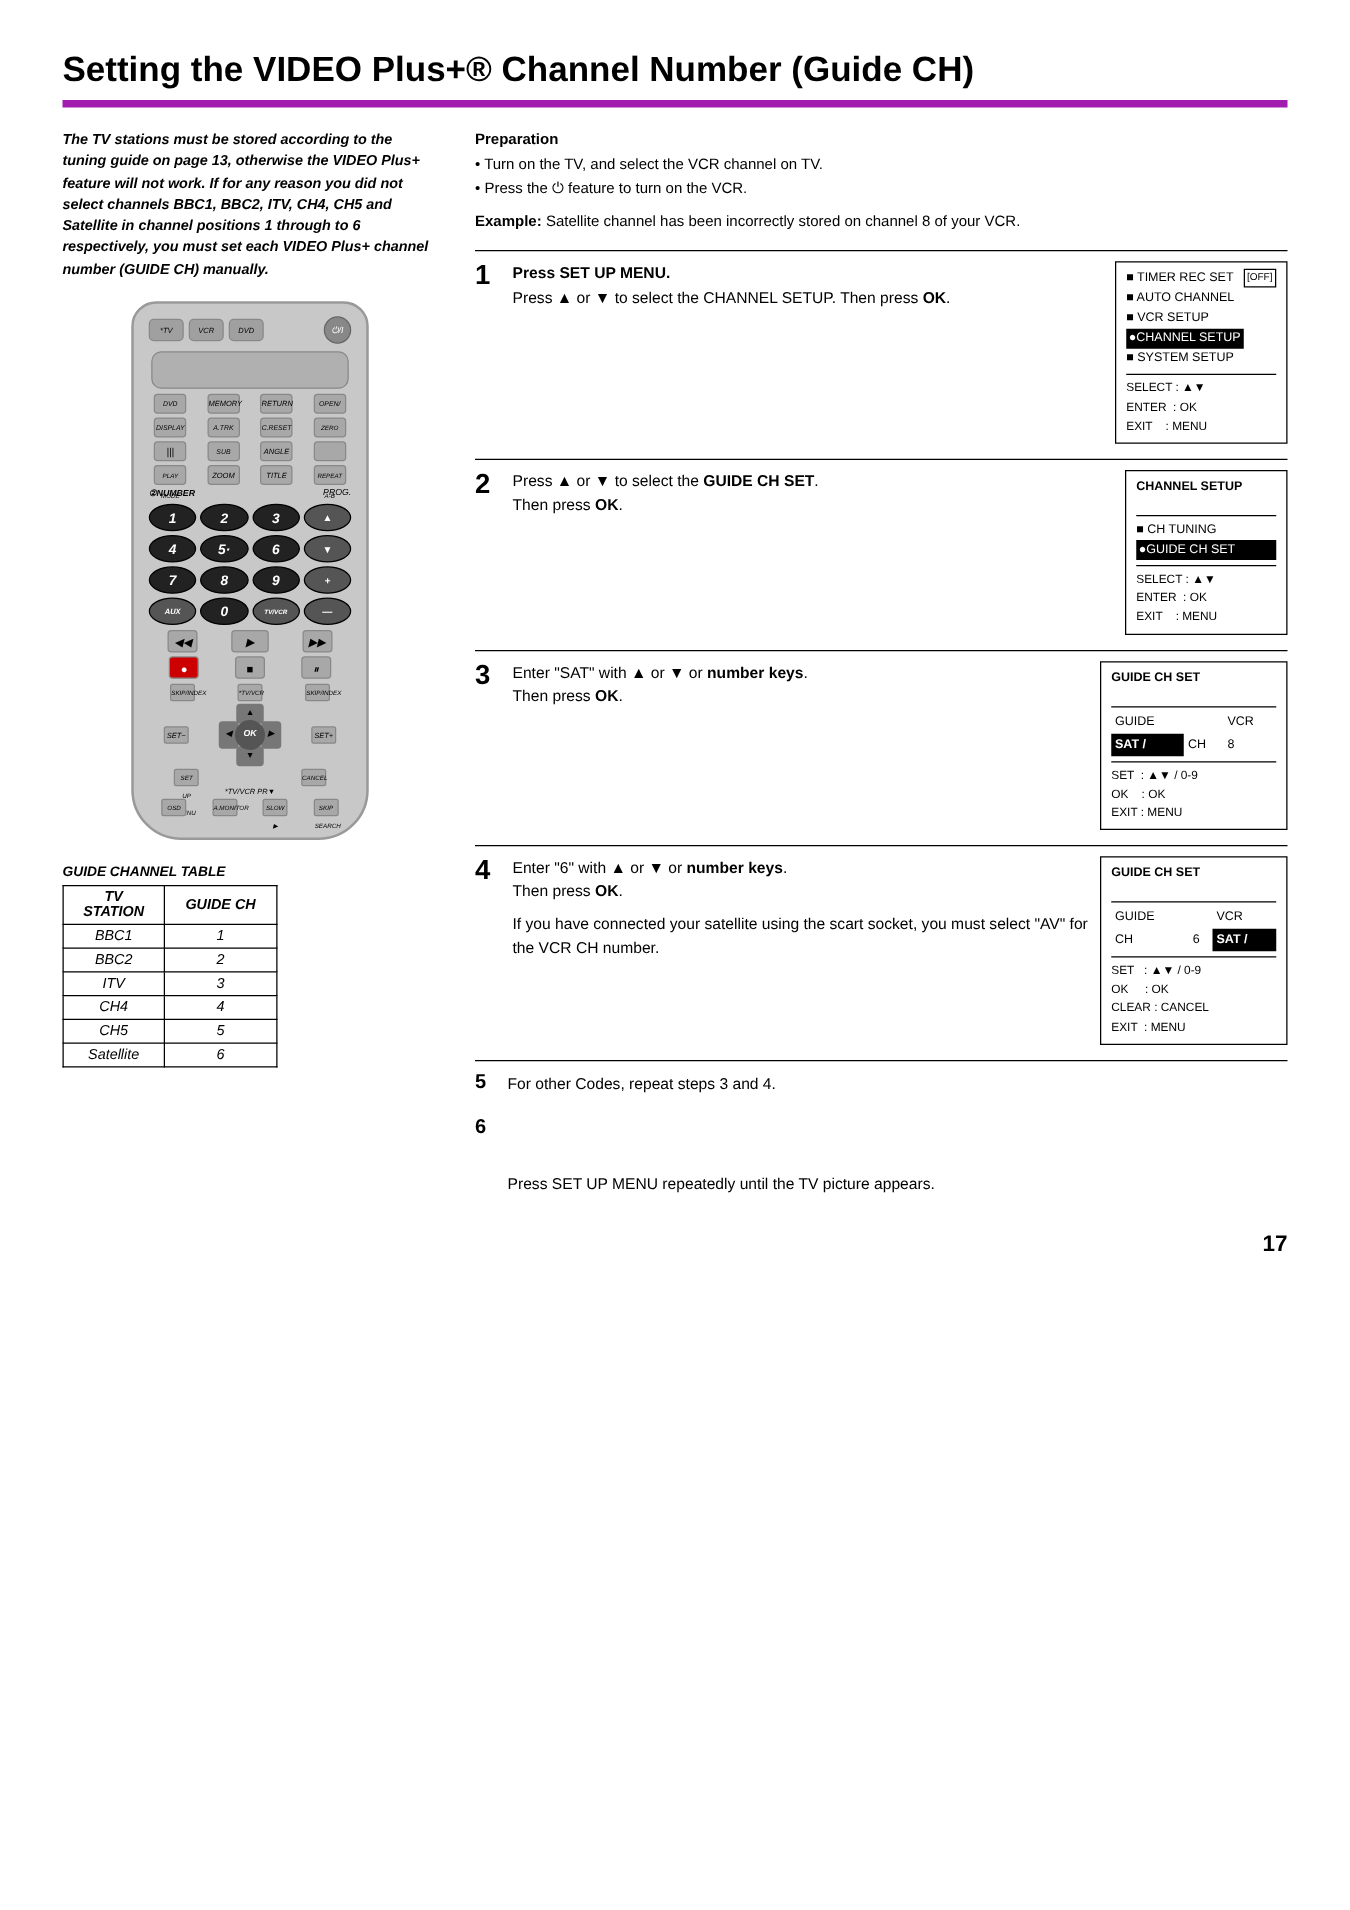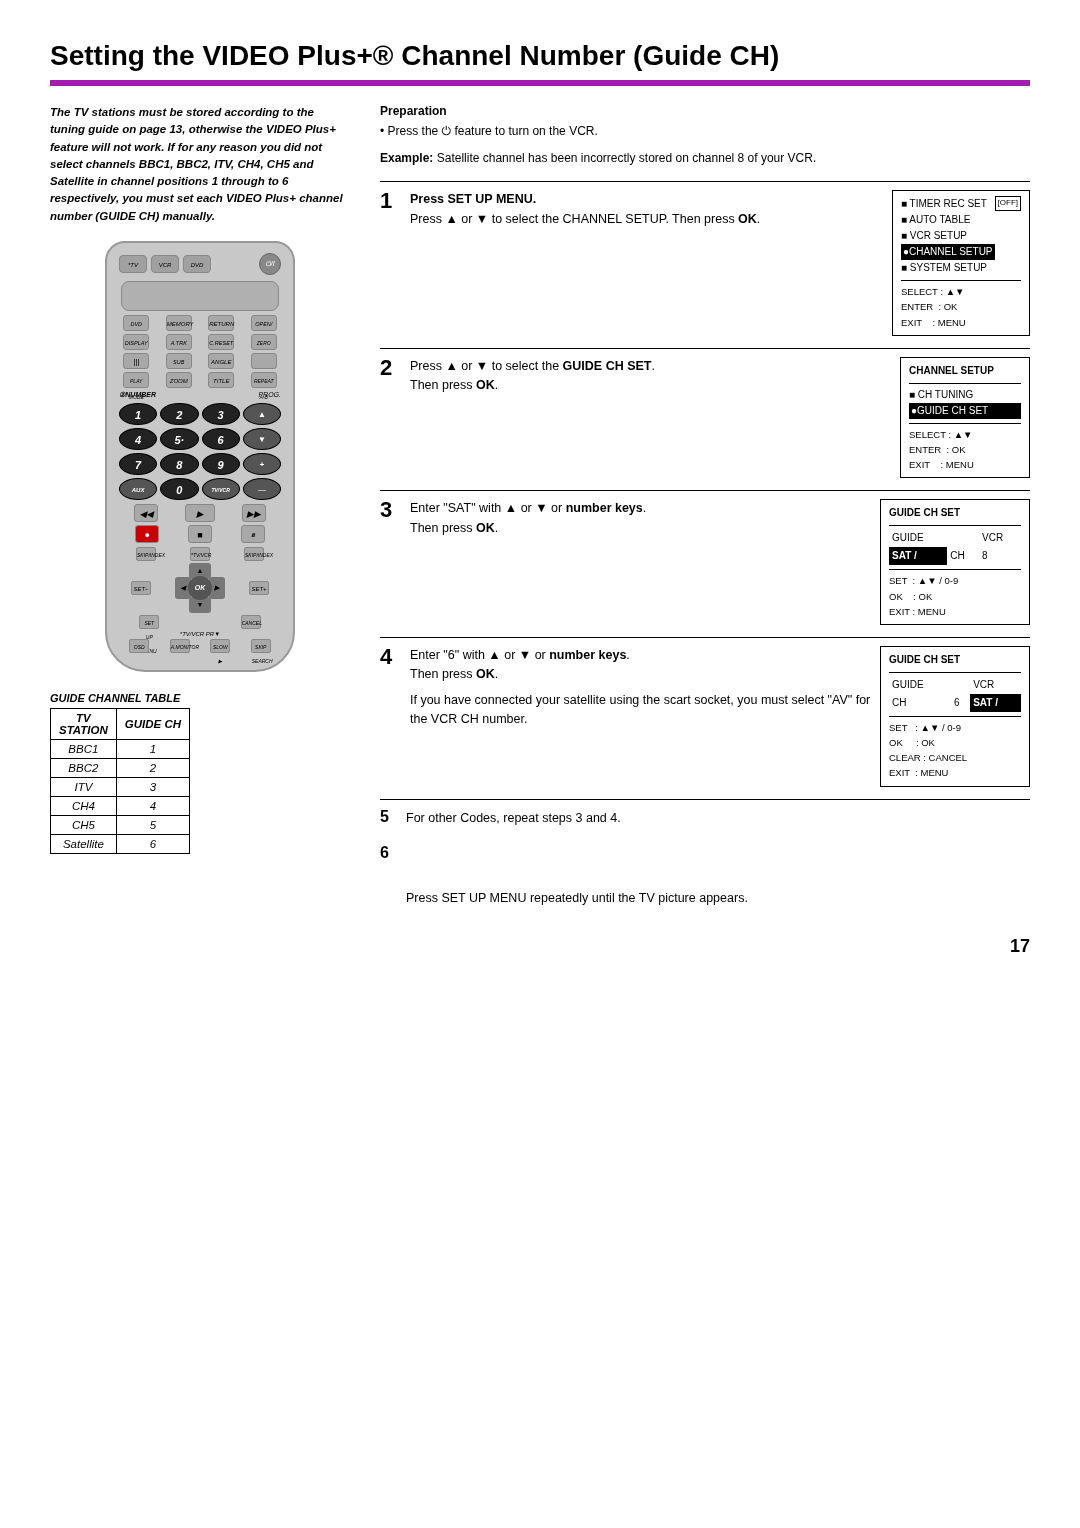--- a/index.html
+++ b/index.html
@@ -158,21 +158,21 @@
     .guide-table-section {
       margin-top: 10px;
     }
     .guide-table-title {
       font-size: 11px;
       font-weight: bold;
       margin-bottom: 4px;
     }
     .guide-table {
       border-collapse: collapse;
-      width: 140px;
+      width: 172px;
     }
     .guide-table th, .guide-table td {
       border: 1px solid #000;
       padding: 3px 8px;
       font-size: 11.5px;
       text-align: center;
     }
     .guide-table th {
       background: #fff;
       font-weight: bold;
@@ -227,21 +227,21 @@
       line-height: 1.6;
       min-width: 130px;
       background: #fff;
       flex-shrink: 0;
     }
     .screen-box-title {
       font-weight: bold;
       font-size: 10px;
       border-bottom: 1px solid #000;
       margin-bottom: 3px;
-      padding-bottom: 4px;
+      padding-bottom: 14px;
     }
     .screen-select {
       font-size: 9.5px;
       margin-top: 4px;
       border-top: 1px solid #000;
       padding-top: 3px;
     }
     hr.step-divider {
       border: none;
       border-top: 1px solid #000;
@@ -436,40 +436,41 @@
             </tr>
           </tbody>
       </table>
     </div>
   </div>
 
   <div class="right-col">
 
     <p class="preparation-title">Preparation</p>
     <div class="prep-text">
+      <div>• Turn on the TV, and select the VCR channel on TV.</div>
       <div>• Press the ⏻ feature to turn on the VCR.</div>
     </div>
 
     <p class="example-text"><span style="font-weight:bold;">Example:</span> <span>Satellite channel has been incorrectly stored on channel 8 of your VCR.</span></p>
 
     <hr class="step-divider">
 
     <div class="step">
       <div class="step-num">1</div>
       <div class="step-content">
         <div class="step-row">
           <div class="step-text-block">
             <p><span class="bold">Press <span>SET UP MENU</span>.</span></p>
             <p>Press ▲ or ▼ to select the CHANNEL SETUP. Then press <span class="bold">OK</span>.</p>
           </div>
           <div class="screen-box">
             <div style="display:flex;justify-content:space-between;align-items:flex-start;">
               <div>
                 <div>■ TIMER REC SET</div>
-                <div>■ AUTO TABLE</div>
+                <div>■ AUTO CHANNEL</div>
                 <div>■ VCR SETUP</div>
                 <div style="background:#000;color:#fff;padding:0 2px;">●CHANNEL SETUP</div>
                 <div>■ SYSTEM SETUP</div>
               </div>
               <div style="border:1px solid #000;padding:0 2px;font-size:8px;height:fit-content;">[OFF]</div>
             </div>
             <div class="screen-select">
               SELECT : ▲▼<br>ENTER &nbsp;: OK<br>EXIT &nbsp;&nbsp;&nbsp;: MENU
             </div>
           </div>

